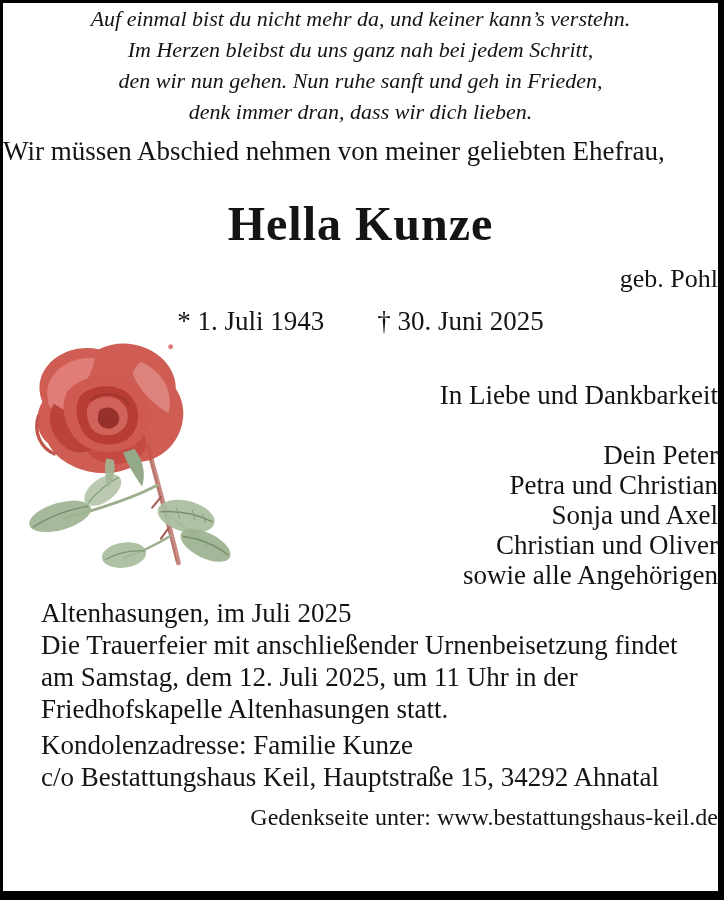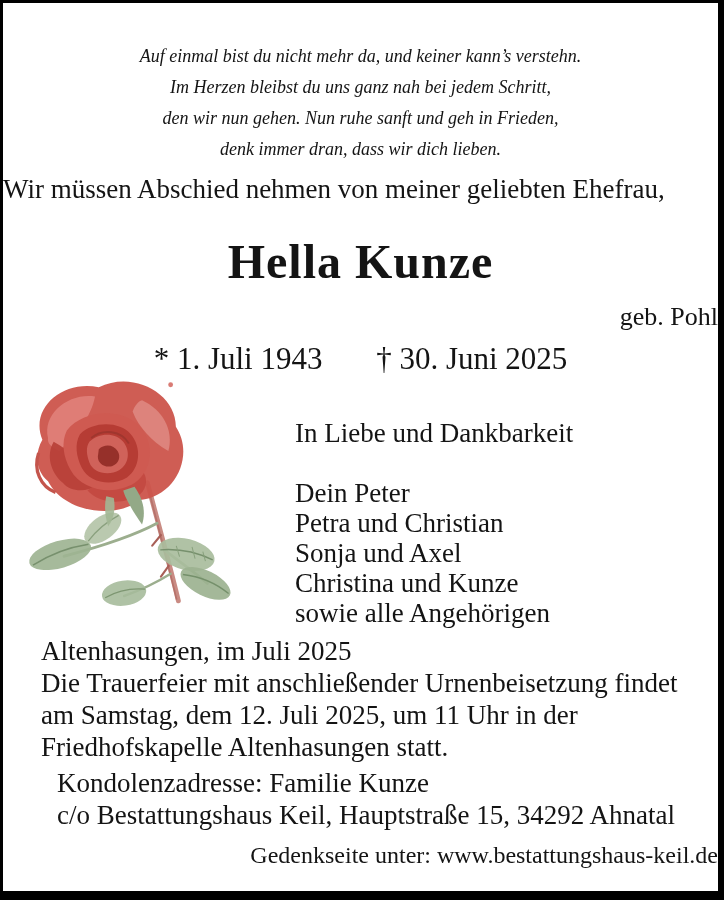--- a/index.html
+++ b/index.html
@@ -11,24 +11,23 @@
     margin: 0 auto;
     background: #ffffff;
     border-style: solid;
     border-color: #000000;
     border-width: 3px 6px 9px 3px;
     overflow: hidden;
     font-family: "Liberation Serif", "DejaVu Serif", serif;
     color: #141414;
   }
   .poem {
-    margin-top: 38px;
     text-align: center;
     font-style: italic;
-    font-size: 18px;
+    font-size: 22px;
     line-height: 31px;
   }
   .intro {
     margin-top: 9px;
     text-align: left;
     font-size: 27px;
     line-height: 31px;
   }
   .name {
     margin-top: 30px;
@@ -40,42 +39,41 @@
   }
   .maiden {
     margin-top: 14px;
     text-align: right;
     font-size: 26px;
     line-height: 28px;
   }
   .dates {
     margin-top: 13px;
     text-align: center;
-    font-size: 31px;
+    font-size: 27px;
     line-height: 30px;
   }
   .dates span { display: inline-block; margin: 0 23px; }
   .middle { display: flex; margin-top: 2px; height: 254px; }
   .rose-wrap { flex: none; width: 272px; margin-left: 20px; }
   .tribute {
     flex: 1;
-    text-align: left;
+    text-align: right;
     padding-top: 42px;
-    padding-right: 100px;
     font-size: 27px;
     line-height: 30px;
   }
   .mourners { margin-top: 30px; }
   .bottom {
     margin-left: 38px;
     margin-top: 5px;
     font-size: 27px;
     line-height: 32px;
   }
-  .condolence { margin-top: 4px; margin-left: 16px; }
+  .condolence { margin-top: 4px; }
   .footer {
     margin-top: 11px;
     text-align: right;
     font-size: 24px;
     line-height: 27px;
   }
 </style>
 </head>
 <body>
 
@@ -156,21 +154,21 @@
         <circle cx="152" cy="9" r="2.5" fill="#cf5a51" opacity="0.8"></circle>
       </svg>
     </div>
 
     <div class="tribute">
       <div>In Liebe und Dankbarkeit</div>
       <div class="mourners">
         <div>Dein Peter</div>
         <div>Petra und Christian</div>
         <div>Sonja und Axel</div>
-        <div>Christina und Kunze</div>
+        <div>Christian und Oliver</div>
         <div>sowie alle Angehörigen</div>
       </div>
     </div>
   </div>
 
   <div class="bottom">
     <div>Altenhasungen, im Juli 2025</div>
     <div>
       <div>Die Trauerfeier mit anschließender Urnenbeisetzung findet</div>
       <div>am Samstag, dem 12. Juli 2025, um 11 Uhr in der</div>

